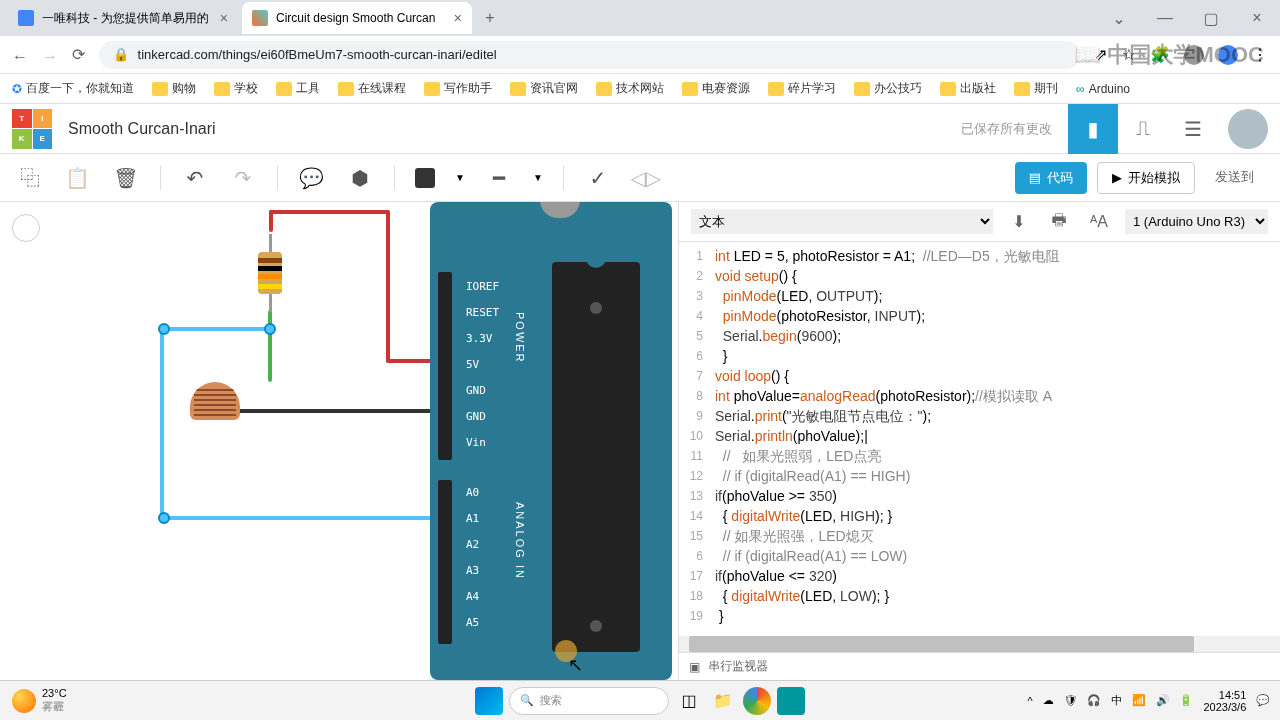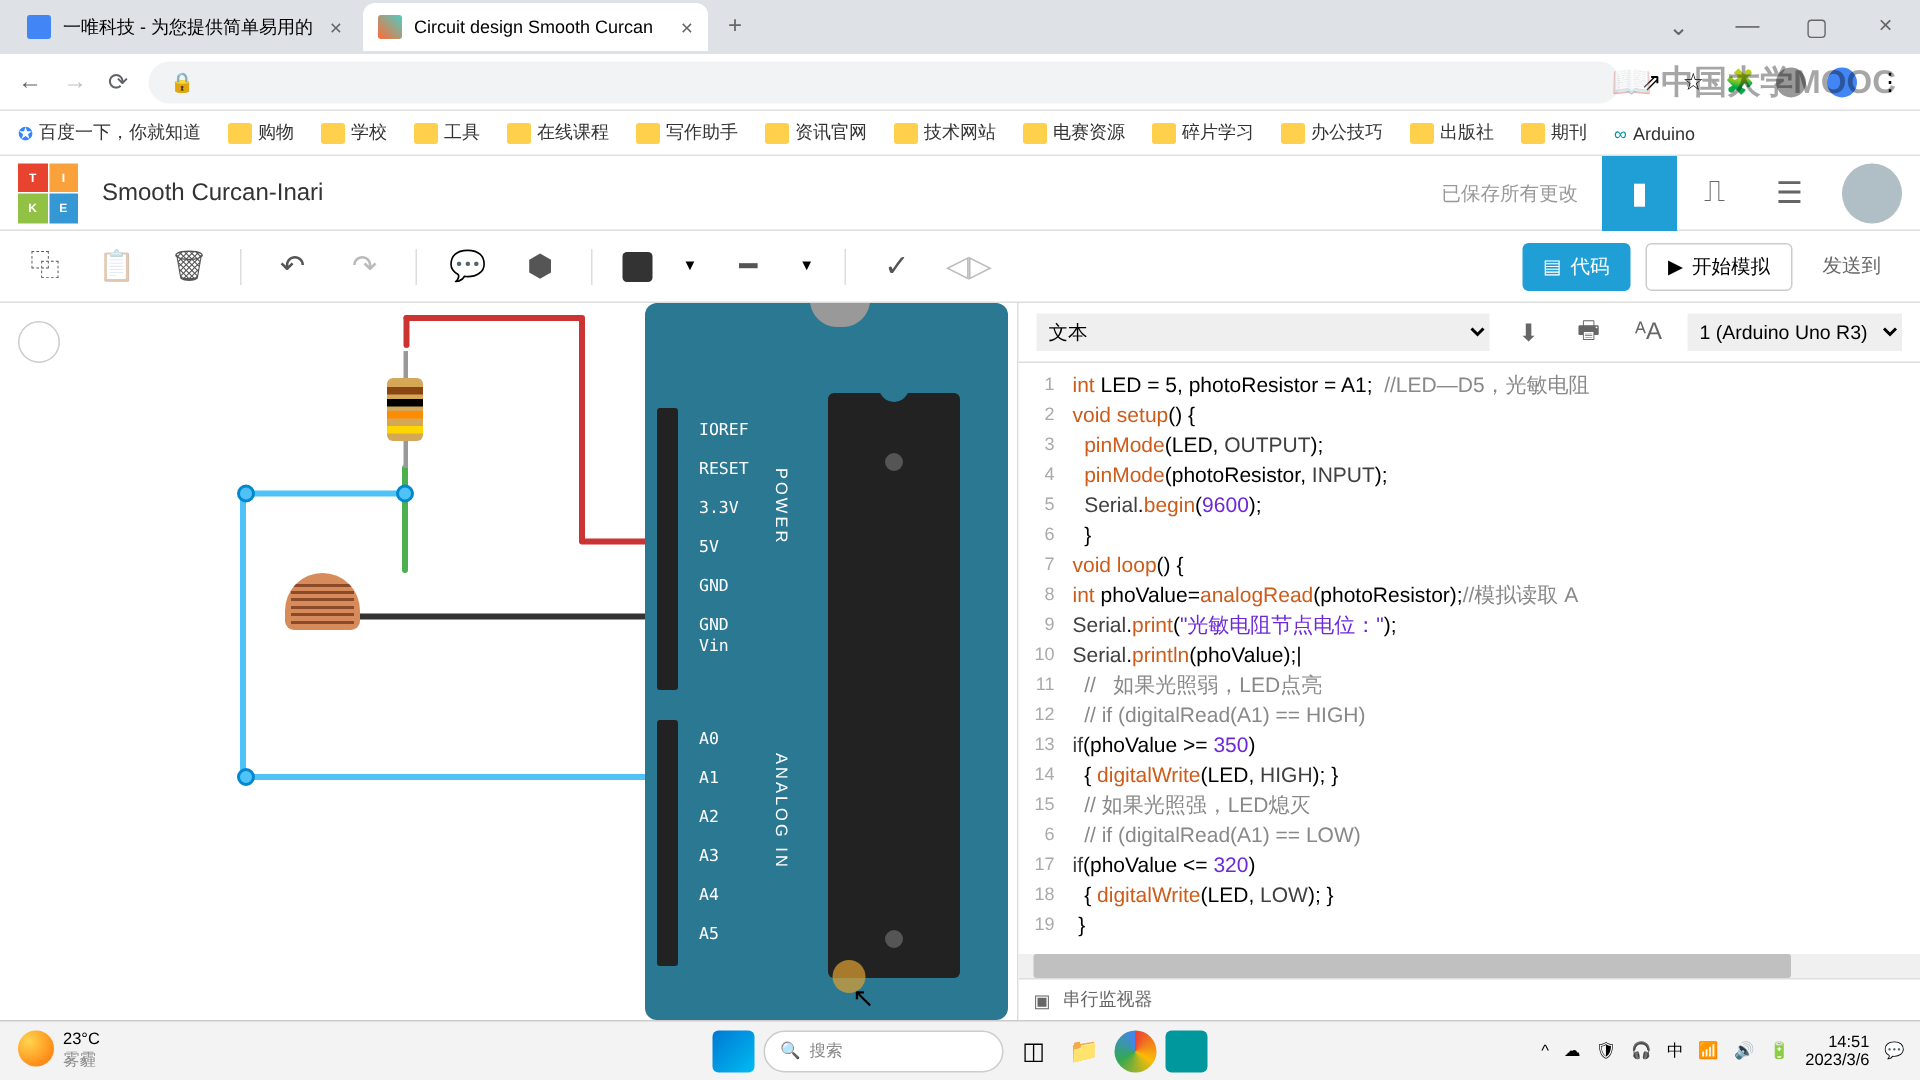--- a/index.html
+++ b/index.html
@@ -57,27 +57,27 @@
 .pr-lines{position:absolute;inset:4px;background:repeating-linear-gradient(0deg,#8b4a2a 0,#8b4a2a 2px,transparent 2px,transparent 5px)}
 .node{position:absolute;width:12px;height:12px;background:#4fc3f7;border-radius:50%;border:2px solid #0288d1}
 .code-panel{flex:1;display:flex;flex-direction:column;border-left:1px solid #ddd}
 .code-header{height:40px;display:flex;align-items:center;padding:0 12px;gap:12px;border-bottom:1px solid #ddd}
 .code-select{border:none;font-size:13px;padding:4px;flex:1}
 .hdr-icon-btn{width:28px;color:#666;text-align:center;font-size:16px}
 .board-select{font-size:13px;padding:4px;border:none}
 .editor{flex:1;display:flex;font-family:Monaco,Consolas,monospace;font-size:14px;overflow:hidden;position:relative}
 .gutter{width:30px;background:#fff;text-align:right;padding:4px 6px 4px 0;color:#aaa;line-height:20px;font-size:12px}
 .code{flex:1;padding:4px 6px;line-height:20px;white-space:pre;overflow:hidden}
-.kw{color:#404040}.ty{color:#cd5c1b}.str{color:#6d28d9}.cm{color:#888}.fn{color:#cd5c1b}
+.kw{color:#404040}.ty{color:#cd5c1b}.str{color:#404040}.cm{color:#888}.fn{color:#cd5c1b}
 .scrollbar-h{height:16px;background:#f0f0f0;display:flex}
 .scroll-thumb{height:100%;background:#c0c0c0;border-radius:2px}
 .serial-bar{height:28px;border-top:1px solid #ddd;display:flex;align-items:center;padding:0 10px;gap:8px;font-size:12px;color:#666}
 .watermark{position:absolute;right:16px;top:40px;font-size:22px;color:rgba(0,0,0,0.35);font-weight:bold;display:flex;align-items:center;gap:6px;pointer-events:none;z-index:100}
 .taskbar{position:absolute;bottom:0;left:0;right:0;height:40px;background:#f3f3f3;display:flex;align-items:center;padding:0 12px;border-top:1px solid #ccc}
-.weather{display:flex;align-items:flex-start;gap:6px;font-size:11px}
+.weather{display:flex;align-items:center;gap:6px;font-size:11px}
 .weather-icon{width:24px;height:24px;background:radial-gradient(circle at 30% 30%,#ffd54f,#ff6f00);border-radius:50%}
 .tb-center{position:absolute;left:50%;transform:translateX(-50%);display:flex;gap:6px;align-items:center}
 .tb-icon{width:28px;height:28px;border-radius:4px;display:flex;align-items:center;justify-content:center}
 .search-box{width:160px;height:28px;background:#fff;border:1px solid #ccc;border-radius:14px;display:flex;align-items:center;padding:0 10px;font-size:11px;color:#888;gap:6px}
 .tray{position:absolute;right:10px;display:flex;align-items:center;gap:10px;font-size:11px}
 .cursor{position:absolute;left:568px;top:452px;font-size:18px;z-index:50}
 .cursor-target{position:absolute;left:555px;top:438px;width:22px;height:22px;background:#e0a030;border-radius:50%;opacity:.7;z-index:49}
 .divider{width:1px;height:24px;background:#ddd}
 .pin-header{position:absolute;background:#222;border-radius:2px}
 .power-label{position:absolute;color:#fff;font-size:11px;writing-mode:vertical-rl;letter-spacing:2px}
@@ -106,20 +106,21 @@
     <div class="win-btn">×</div>
   </div>
 </div>
 
 <div class="addr-bar">
   <span class="nav-btn">←</span>
   <span class="nav-btn" style="opacity:.4">→</span>
   <span class="nav-btn">⟳</span>
   <div class="url-box">
     <span class="lock-icon">🔒</span>
+    <span>tinkercad.com/things/ei60fBmeUm7-smooth-curcan-inari/editel</span>
   </div>
   <div class="ext-icons">
     <span>⇗</span>
     <span>☆</span>
     <span>🧩</span>
     <div class="ext-icon"></div>
     <div class="ext-icon" style="background:#4285f4"></div>
     <span>⋮</span>
   </div>
 </div>
@@ -222,21 +223,21 @@
       <div style="position:absolute;top:-2px;left:110px;width:40px;height:18px;background:#999;border-radius:0 0 20px 20px"></div>
       <div class="pin-header" style="left:8px;top:70px;width:14px;height:188px"></div>
       <div class="pin-header" style="left:8px;top:278px;width:14px;height:164px"></div>
       <div id="power-pins">
           <div class="board-label" style="left: 36px; top: 78px;">IOREF</div>
           <div class="board-label" style="left: 36px; top: 104px;">RESET</div>
           <div class="board-label" style="left: 36px; top: 130px;">3.3V</div>
           <div class="board-label" style="left: 36px; top: 156px;">5V</div>
           <div class="board-label" style="left: 36px; top: 182px;">GND</div>
           <div class="board-label" style="left: 36px; top: 208px;">GND</div>
-          <div class="board-label" style="left: 36px; top: 222px;">Vin</div>
+          <div class="board-label" style="left: 36px; top: 234px;">Vin</div>
         </div>
       <div id="analog-pins">
           <div class="board-label" style="left: 36px; top: 284px;">A0</div>
           <div class="board-label" style="left: 36px; top: 310px;">A1</div>
           <div class="board-label" style="left: 36px; top: 336px;">A2</div>
           <div class="board-label" style="left: 36px; top: 362px;">A3</div>
           <div class="board-label" style="left: 36px; top: 388px;">A4</div>
           <div class="board-label" style="left: 36px; top: 414px;">A5</div>
         </div>
       <div class="power-label" style="left:84px;top:110px">POWER</div>

